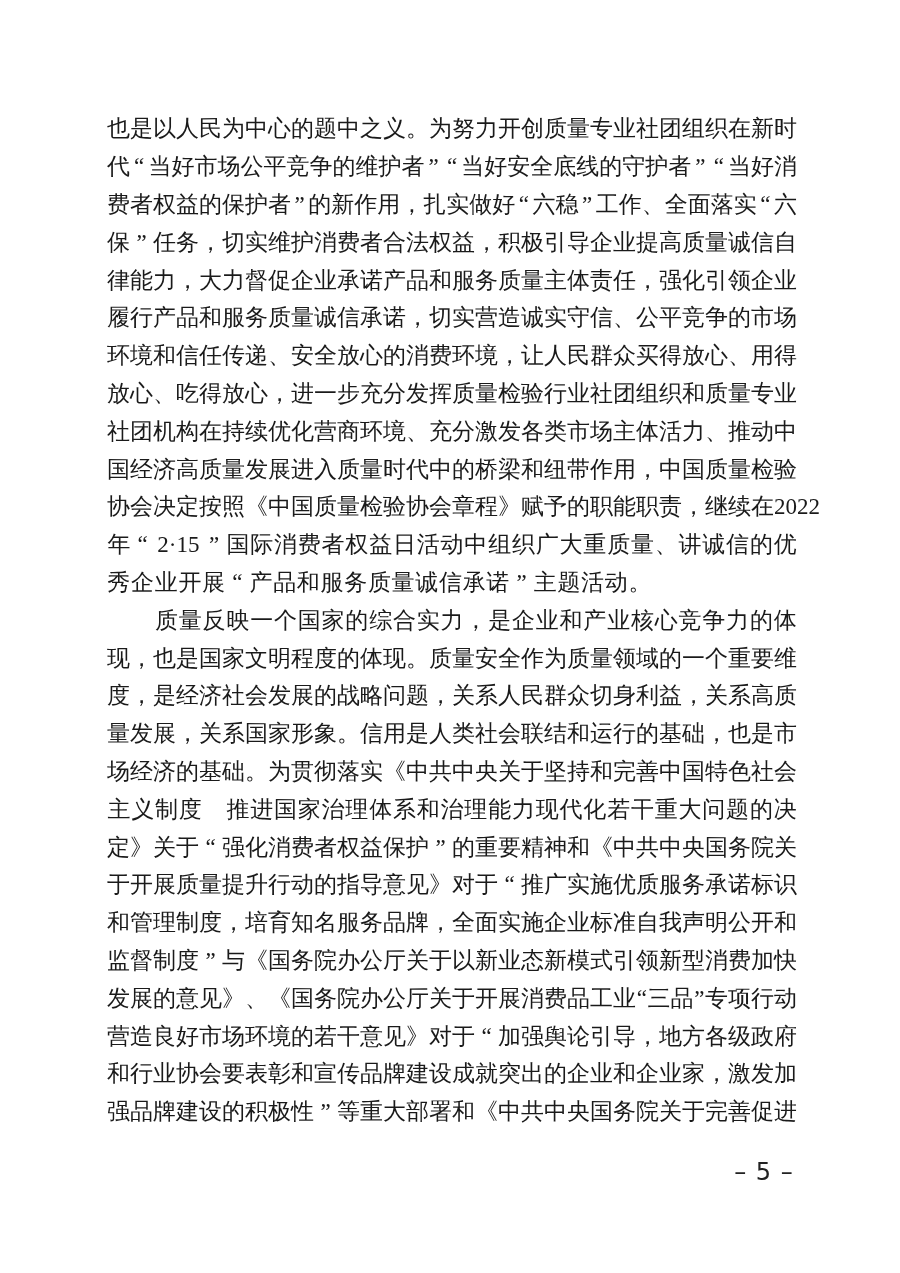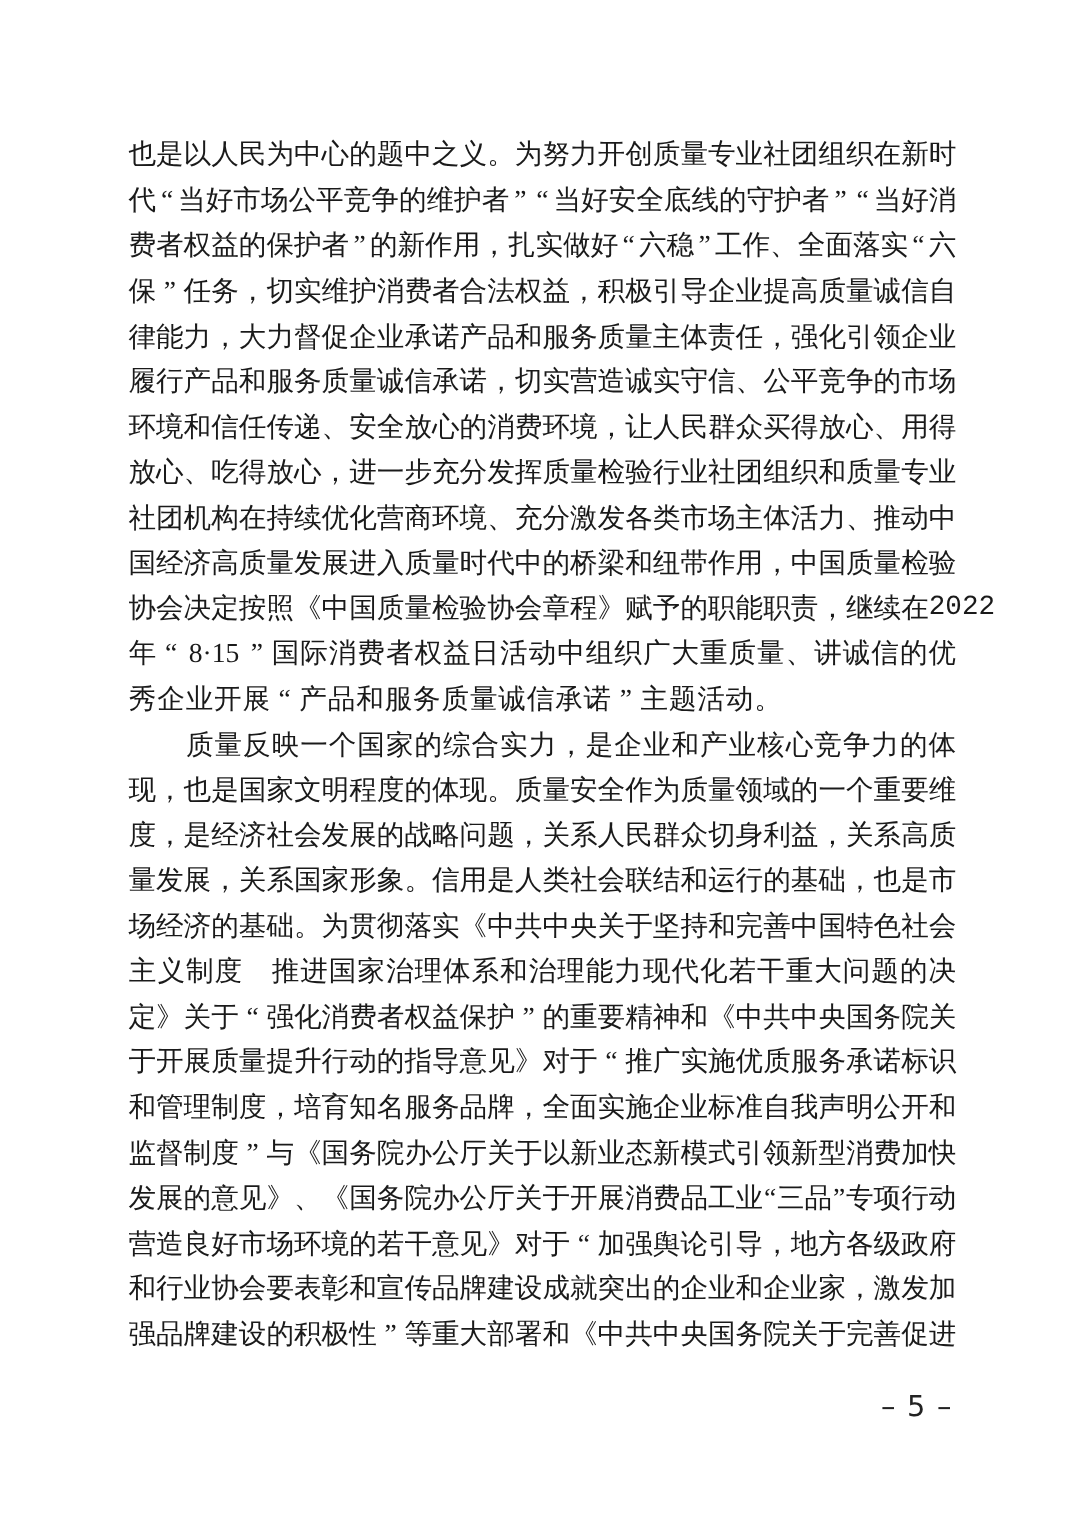--- a/index.html
+++ b/index.html
@@ -403,26 +403,26 @@
         <span class="ch">予</span>
         <span class="ch">的</span>
         <span class="ch">职</span>
         <span class="ch">能</span>
         <span class="ch">职</span>
         <span class="ch">责</span>
         <span class="ch">，</span>
         <span class="ch">继</span>
         <span class="ch">续</span>
         <span class="ch">在</span>
-        <span class="ch" style="flex-grow: 2; font-family: Liberation Mono, monospace;">2022</span>
+        <span class="ch" style="flex-grow: 2;">2022</span>
       </div>
       <div class="line">
         <span class="ch">年</span>
         <span class="ch">“</span>
-        <span class="ch" style="flex-grow: 2;">8·15</span>
+        <span class="ch" style="flex-grow: 2;">2·15</span>
         <span class="ch">”</span>
         <span class="ch">国</span>
         <span class="ch">际</span>
         <span class="ch">消</span>
         <span class="ch">费</span>
         <span class="ch">者</span>
         <span class="ch">权</span>
         <span class="ch">益</span>
         <span class="ch">日</span>
         <span class="ch">活</span>

